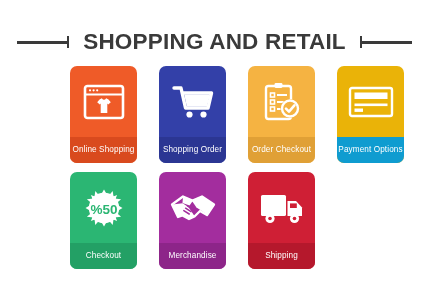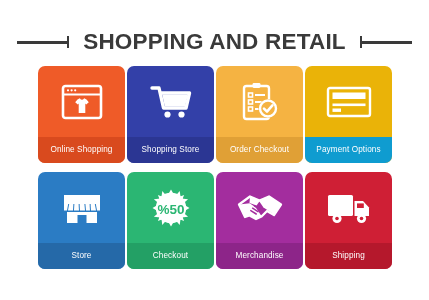--- a/index.html
+++ b/index.html
@@ -75,25 +75,26 @@
     width: 354px;
     display: grid;
     grid-template-columns: repeat(4, 87px);
     grid-template-rows: repeat(2, 97px);
     column-gap: 2px;
     row-gap: 9px;
   }
 
   .tile {
     position: relative;
-    width: 87px;
+    width: 67px;
     height: 97px;
     border-radius: 7px;
     overflow: hidden;
     box-sizing: border-box;
+    margin-left: 32px;
   }
   .tile .art {
     position: absolute;
     left: 0;
     top: 0;
     right: 0;
     height: 71px;
     display: flex;
     align-items: center;
     justify-content: center;
@@ -160,21 +161,21 @@
         <span>
           <svg width="44" height="38" viewBox="0 0 44 38">
             <path d="M3 5 L10 5 L14.5 25 L37 25 L40.5 10 L12.2 10" fill="none" stroke="#fff" stroke-width="3.4" stroke-linecap="round" stroke-linejoin="round"></path>
             <path d="M13.2 11.6 L39 11.6 L36 23.6 L15.8 23.6 Z" fill="#fff"></path>
             <circle cx="18.5" cy="31.5" r="3.1" fill="#fff"></circle>
             <circle cx="32.5" cy="31.5" r="3.1" fill="#fff"></circle>
           </svg>
         </span>
       </div>
       <div class="band" style="background:#2b3693">
-        <span class="band-label">Shopping Store</span>
+        <span class="band-label">Shopping Order</span>
       </div>
     </div>
 
     <div class="tile" style="background:#f5b342">
       <div class="art">
         <span>
           <svg width="40" height="42" viewBox="0 0 40 42">
             <rect x="4" y="5" width="25" height="33" rx="2.5" fill="none" stroke="#fff" stroke-width="2.4"></rect>
             <rect x="12.5" y="2" width="8" height="5" rx="1.4" fill="#fff"></rect>
             <rect x="8.5" y="12" width="4" height="4" fill="none" stroke="#fff" stroke-width="1.6"></rect>
@@ -203,41 +204,20 @@
             <rect x="6.5" y="17.5" width="33" height="2.6" fill="#fff"></rect>
             <rect x="6.5" y="22.5" width="8.5" height="3.4" fill="#fff"></rect>
           </svg>
         </span>
       </div>
       <div class="band" style="background:#0f9cd0">
         <span class="band-label">Payment Options</span>
       </div>
     </div>
 
-    <div class="tile" style="background:#2b7cc4">
-      <div class="art">
-        <span>
-          <svg width="42" height="34" viewBox="0 0 42 34">
-            <path d="M3 4 L39 4 L39 13 L3 13 Z" fill="#fff"></path>
-            <path d="M3 13 L7.2 13 L6 19.5 L3 19.5 Z" fill="#fff"></path>
-            <path d="M8.2 13 L12.4 13 L12 19.5 L7 19.5 Z" fill="#fff"></path>
-            <path d="M13.4 13 L17.6 13 L18 19.5 L13 19.5 Z" fill="#fff"></path>
-            <path d="M18.6 13 L23.4 13 L24 19.5 L19 19.5 Z" fill="#fff"></path>
-            <path d="M24.4 13 L28.6 13 L29 19.5 L25 19.5 Z" fill="#fff"></path>
-            <path d="M29.6 13 L33.8 13 L35 19.5 L30 19.5 Z" fill="#fff"></path>
-            <path d="M34.8 13 L39 13 L39 19.5 L36 19.5 Z" fill="#fff"></path>
-            <rect x="6" y="21" width="30" height="11" fill="#fff"></rect>
-            <rect x="16.5" y="24" width="9" height="8" fill="#2b7cc4"></rect>
-          </svg>
-        </span>
-      </div>
-      <div class="band" style="background:#2569a8">
-        <span class="band-label">Store</span>
-      </div>
-    </div>
 
     <div class="tile" style="background:#2bb673">
       <div class="art">
         <span>
           <svg width="42" height="42" viewBox="0 0 42 42">
             <g fill="#fff">
               <circle cx="21" cy="21" r="15.2"></circle>
               <g id="spikes">
                 <polygon points="21,2.5 24.2,8 17.8,8"></polygon>
                 <polygon points="21,39.5 24.2,34 17.8,34"></polygon>

